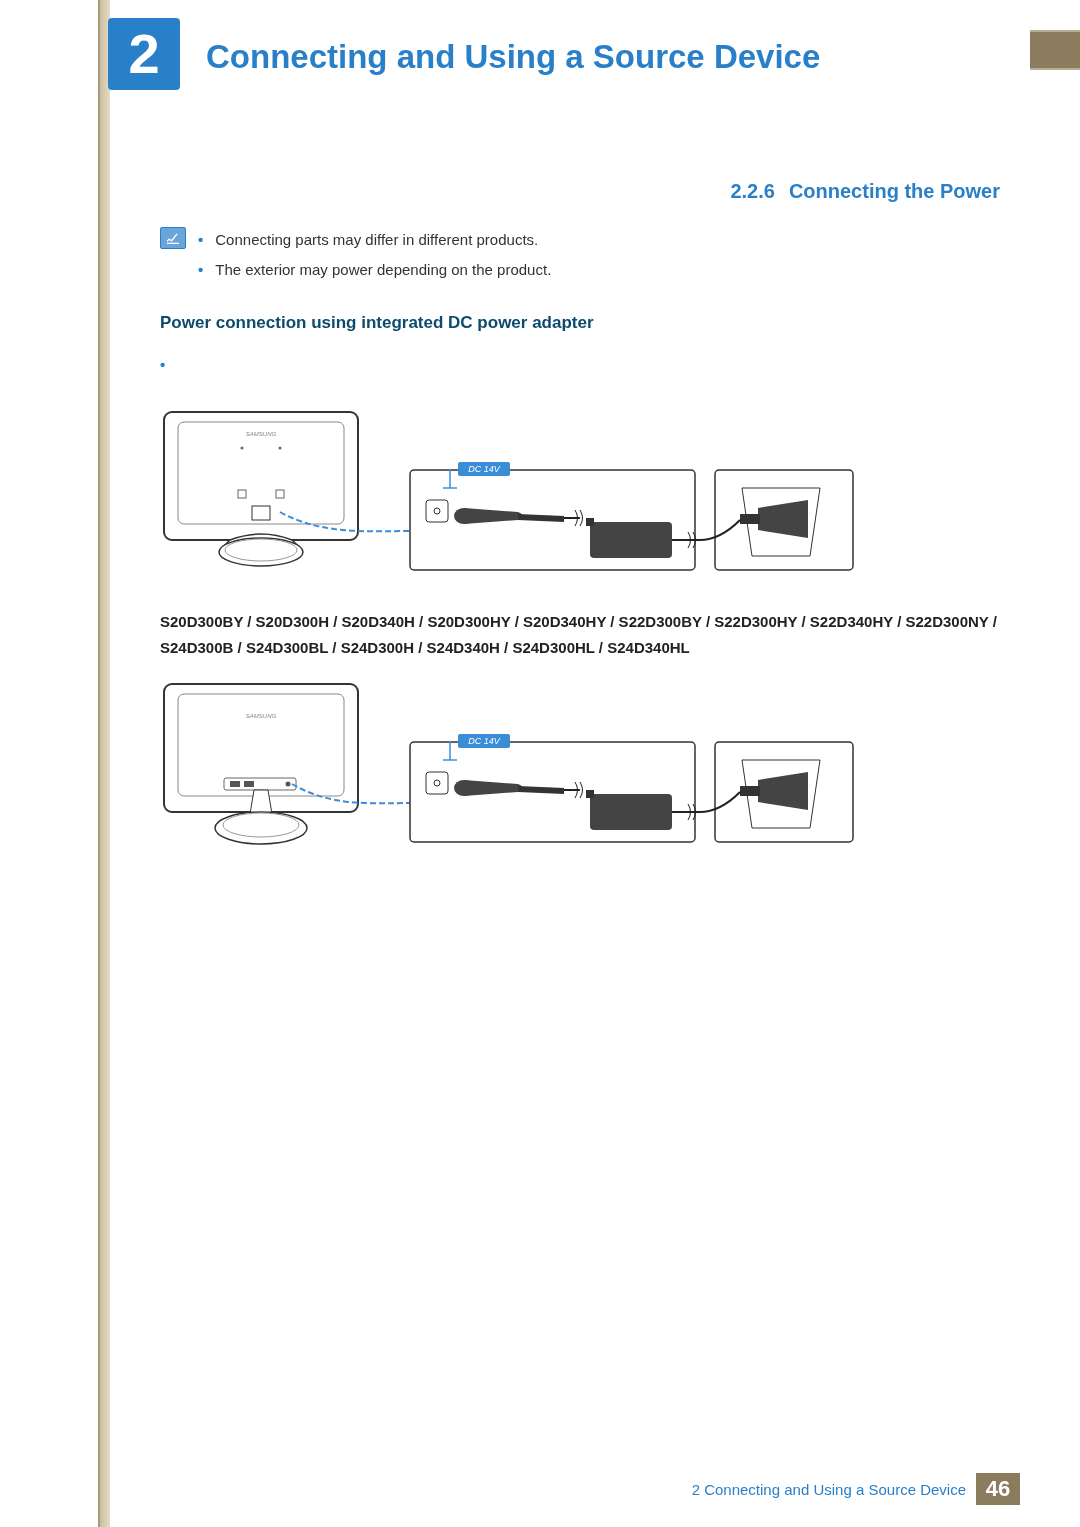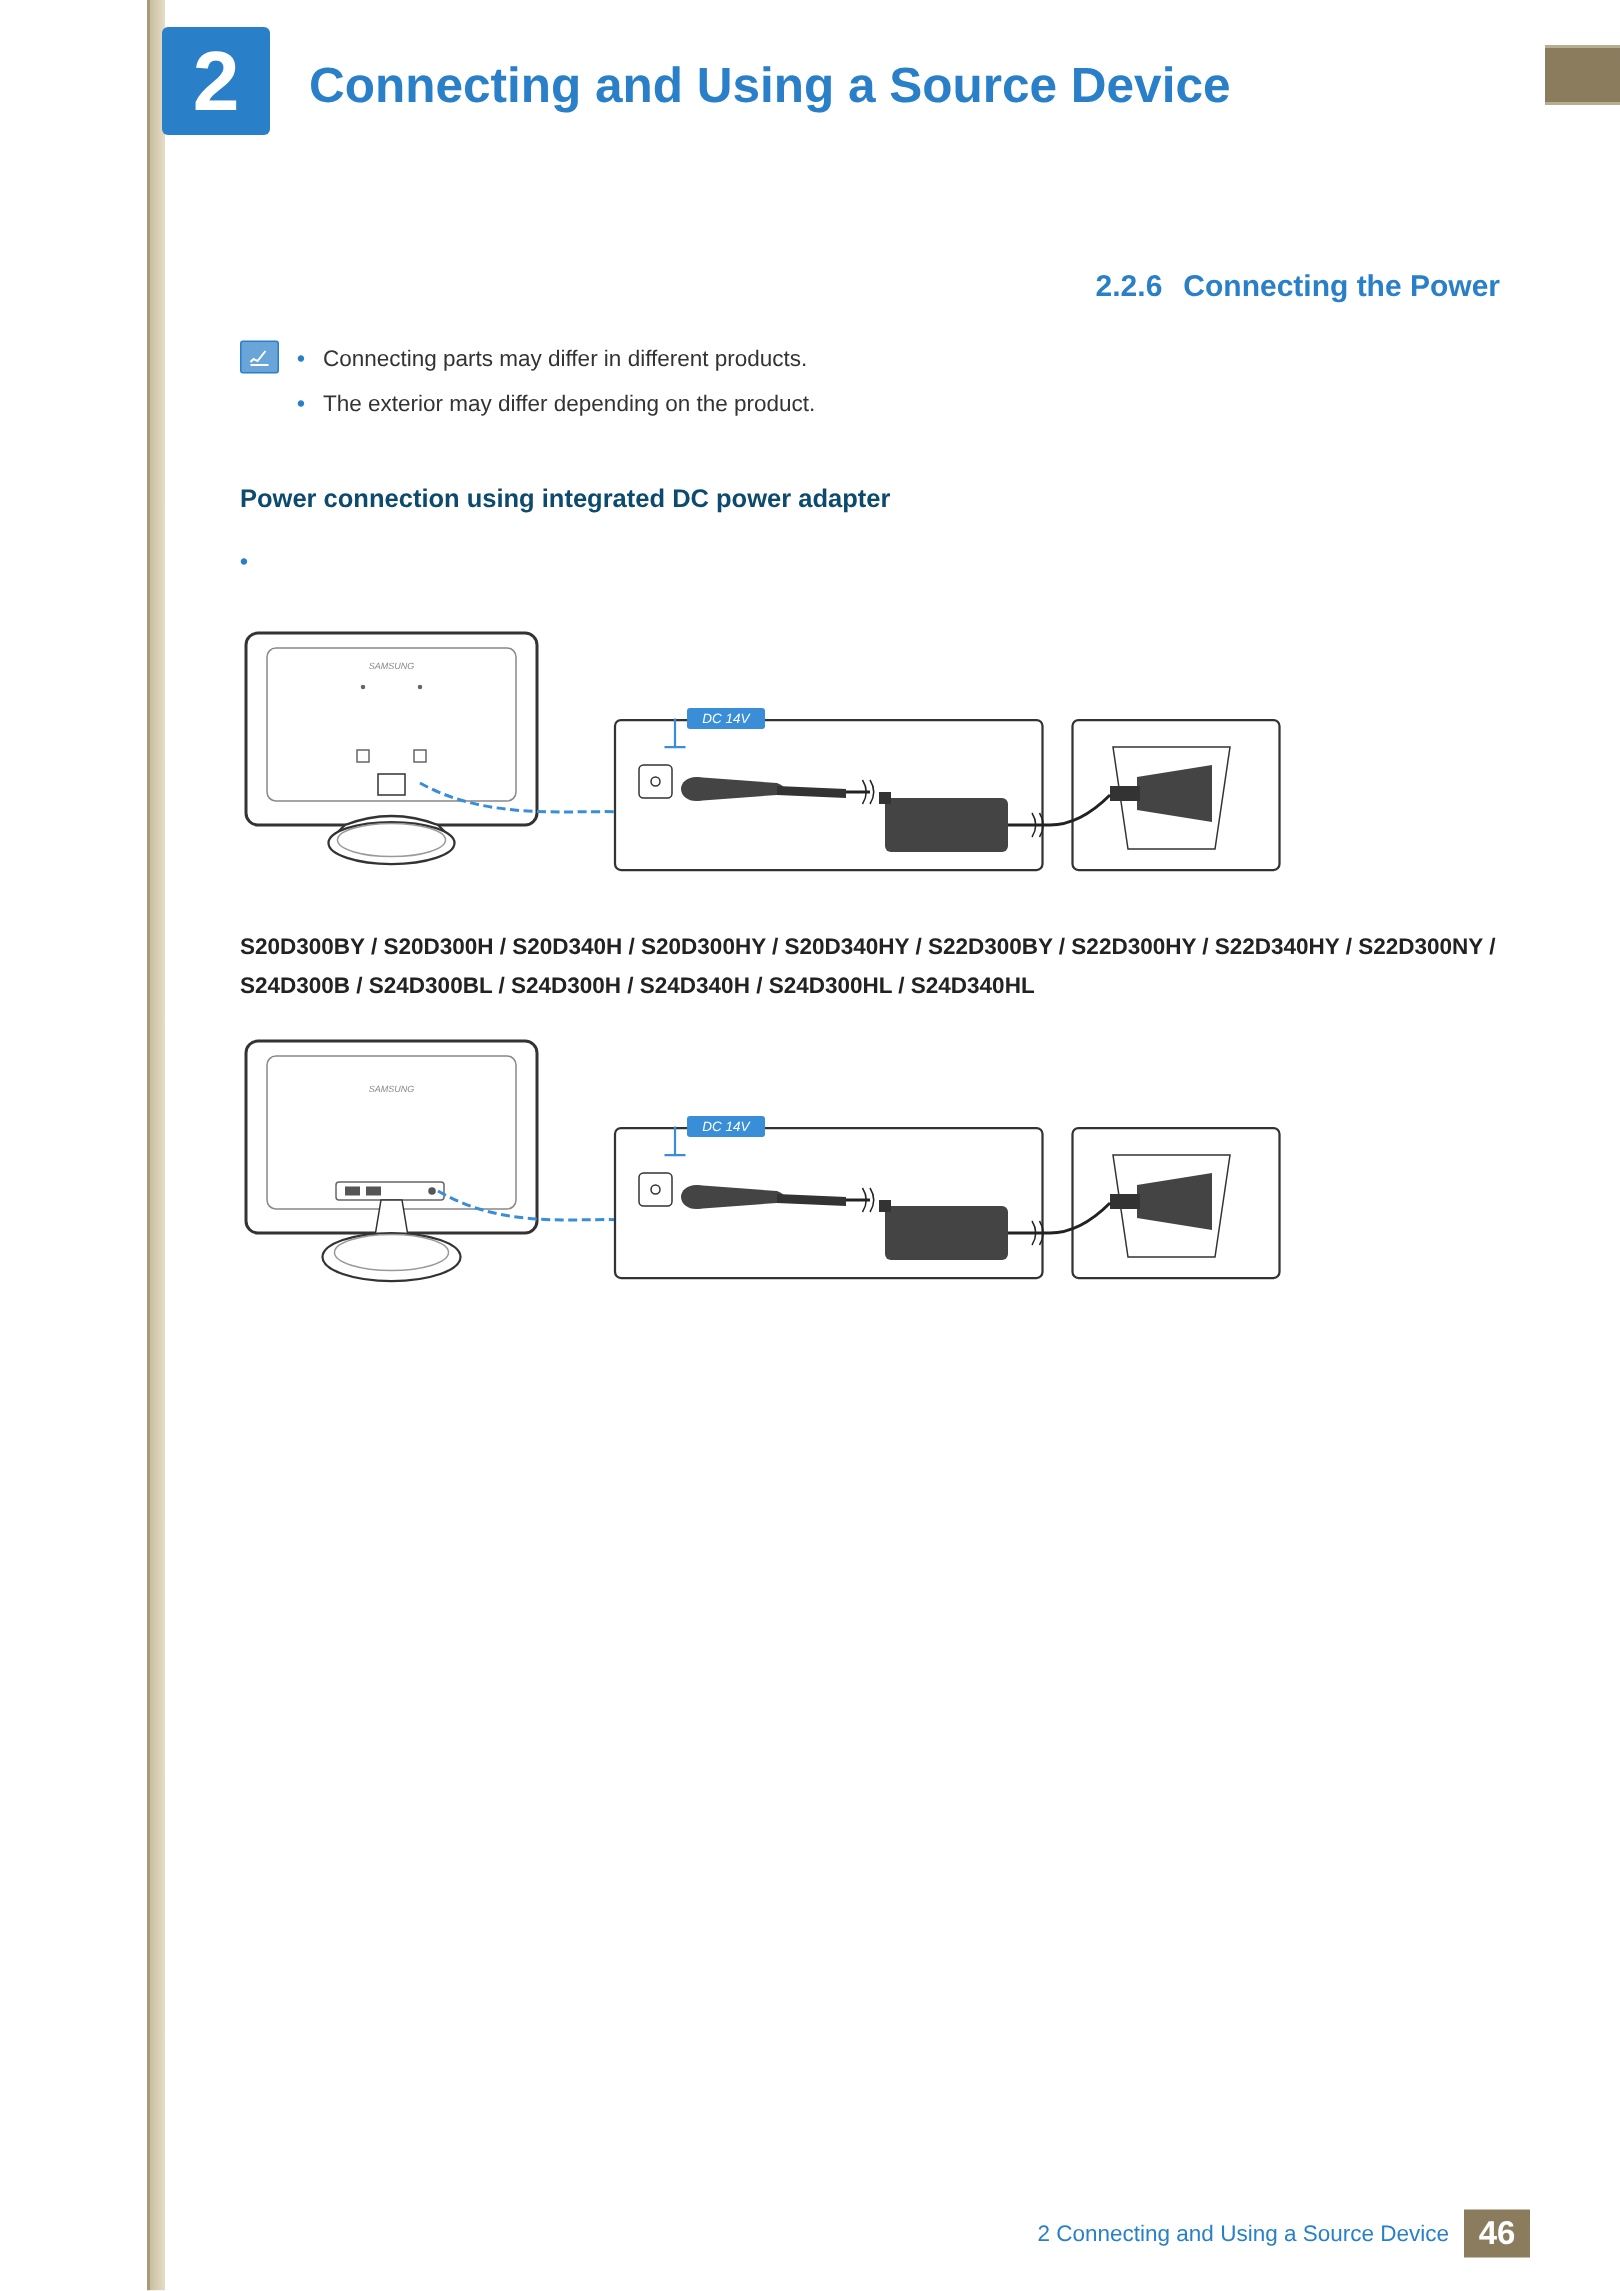--- a/index.html
+++ b/index.html
@@ -87,21 +87,21 @@
     font-size: 20px;
     font-weight: bold;
     margin-bottom: 22px;
     text-align: right;
   }
   .section-heading .num { margin-right: 14px; }
 
   .note-block {
     display: flex;
     gap: 12px;
-    margin-bottom: 38px;
+    margin-bottom: 28px;
   }
   .note-icon {
     width: 26px; height: 22px;
     background: #6aa5d9;
     border: 1px solid #2a80c8;
     border-radius: 2px;
     display: flex; align-items: center; justify-content: center;
     flex-shrink: 0;
     margin-top: 2px;
   }
@@ -210,21 +210,21 @@
 
     <div class="note-block">
       <div class="note-icon">
         <svg viewBox="0 0 24 24" fill="none" stroke="#fff" stroke-width="2">
           <path d="M3 17 L6 14 L10 16 L18 6"></path>
           <path d="M3 20 L21 20"></path>
         </svg>
       </div>
       <div class="note-lines">
         <div class="line">Connecting parts may differ in different products.</div>
-        <div class="line">The exterior may differ depending on the product.</div>
+        <div class="line">The exterior may power depending on the product.</div>
       </div>
     </div>
 
     <div class="sub-heading">Power connection using integrated DC power adapter</div>
 
     <div class="bullet-row">
       <div class="dot">•</div>
     </div>
 
 

